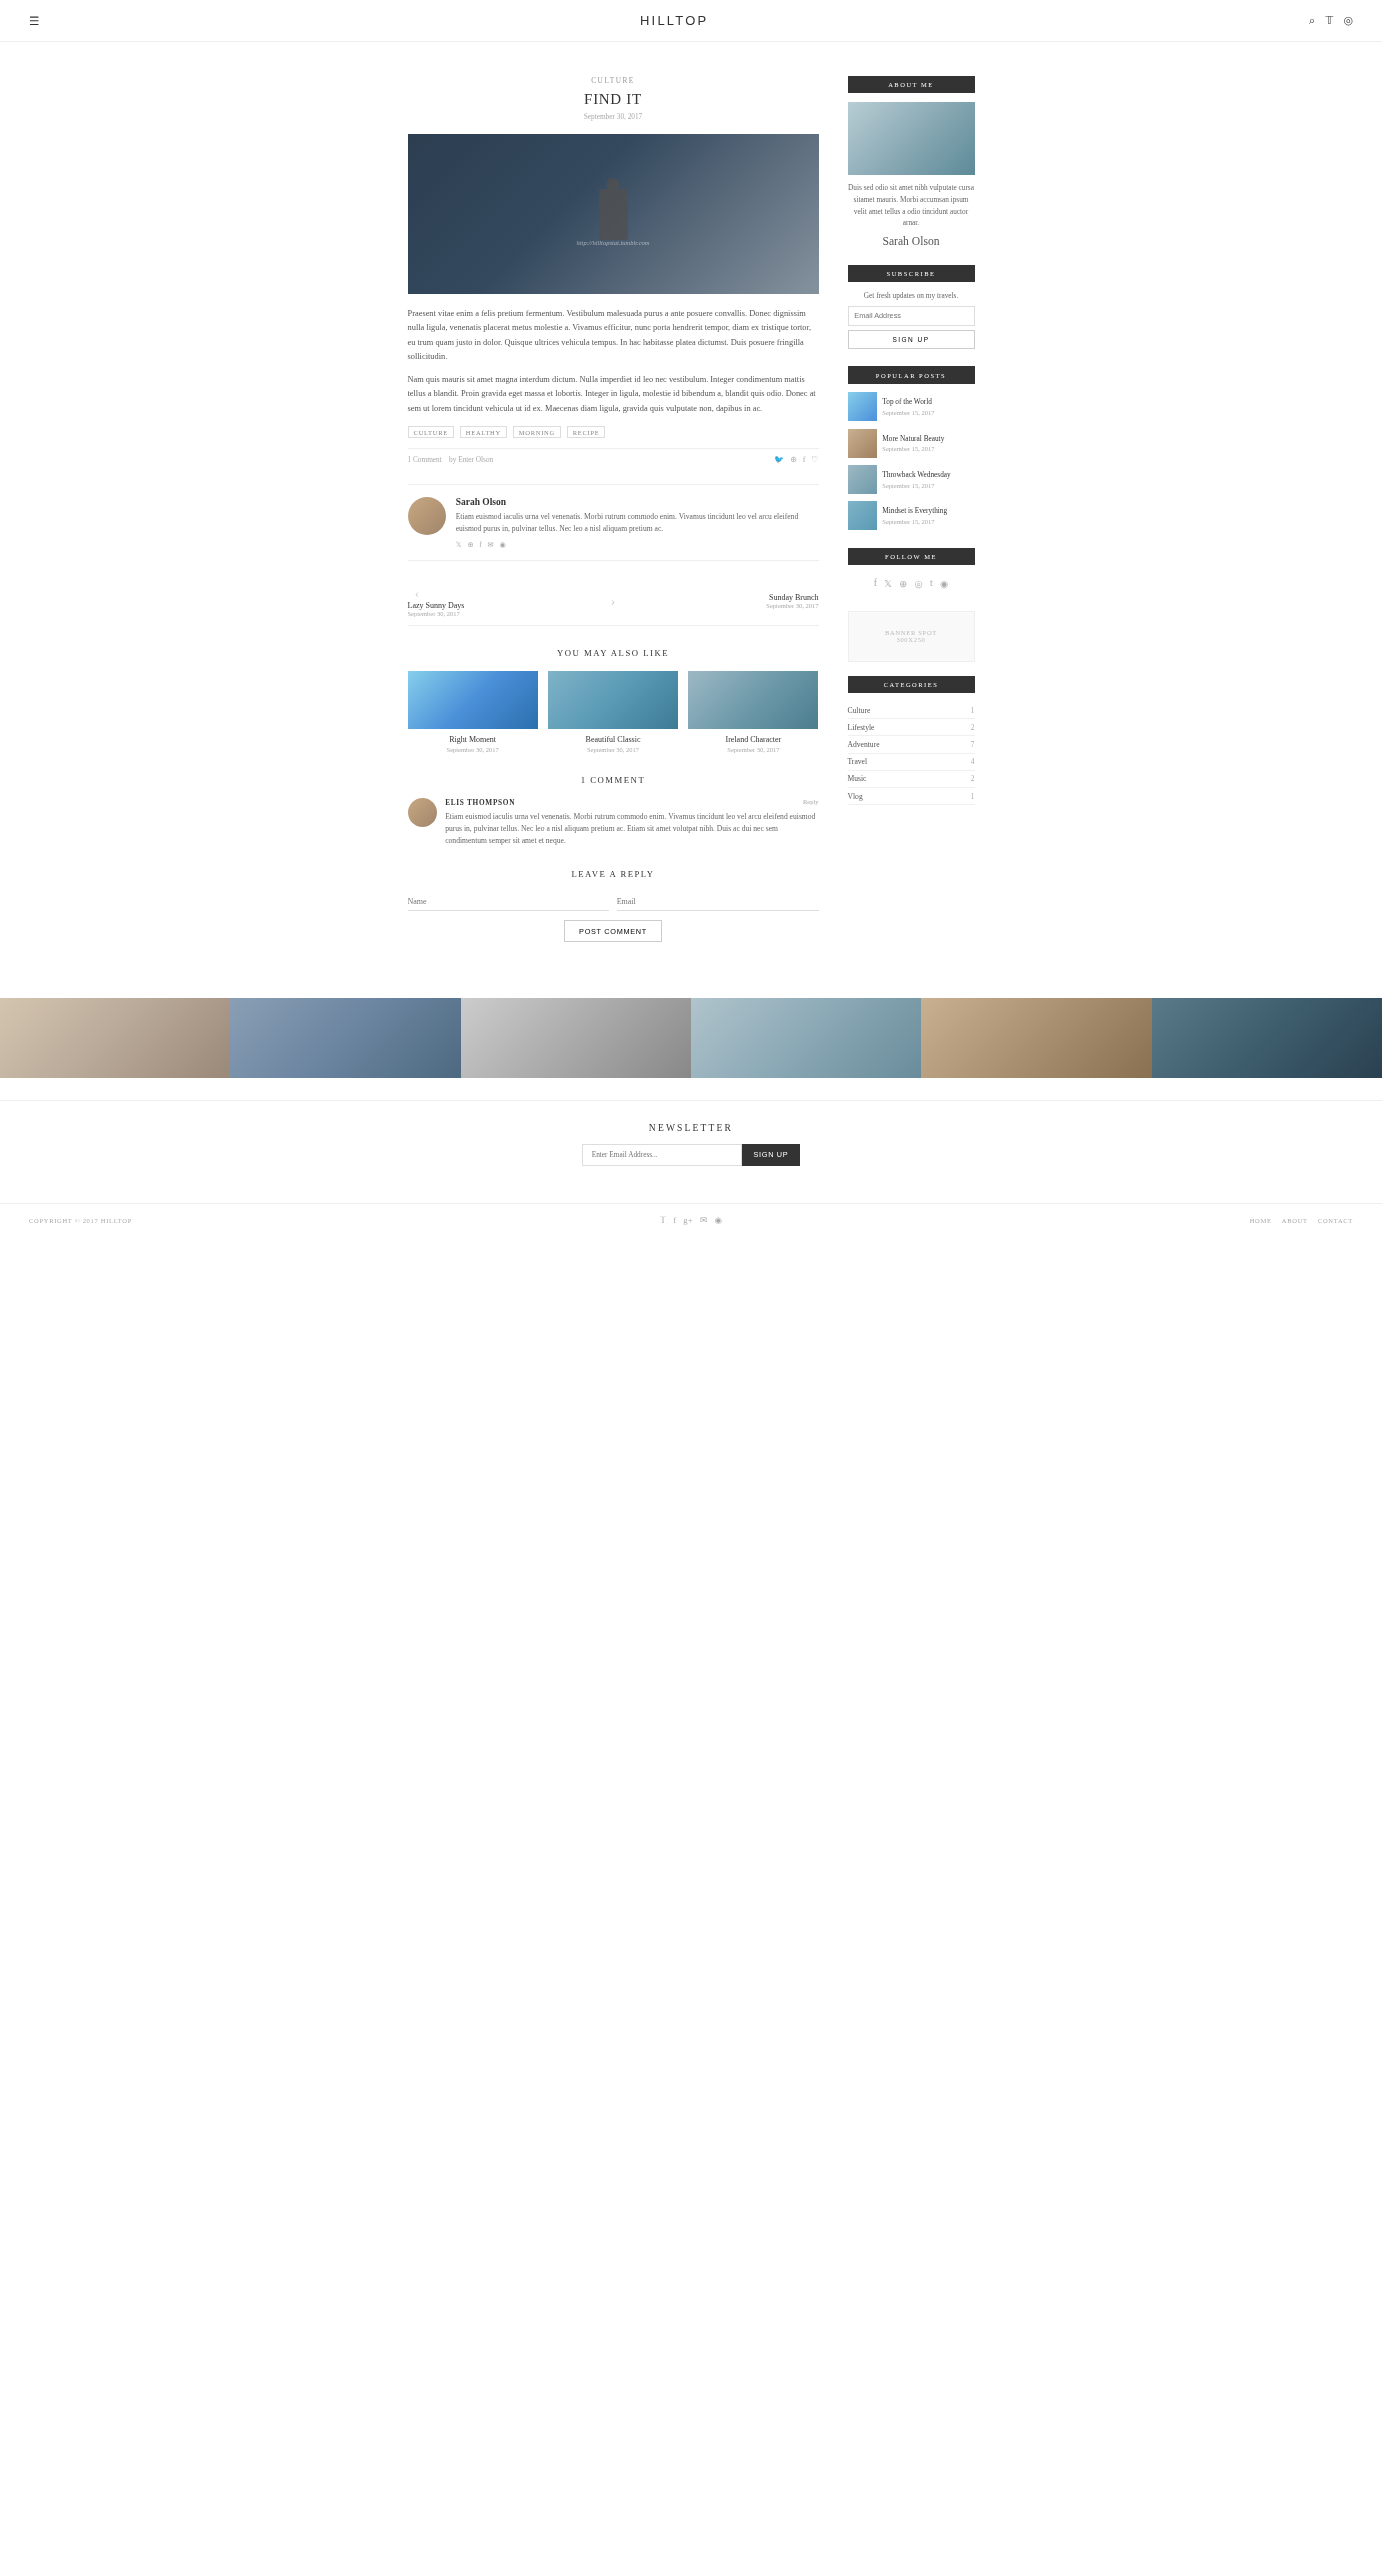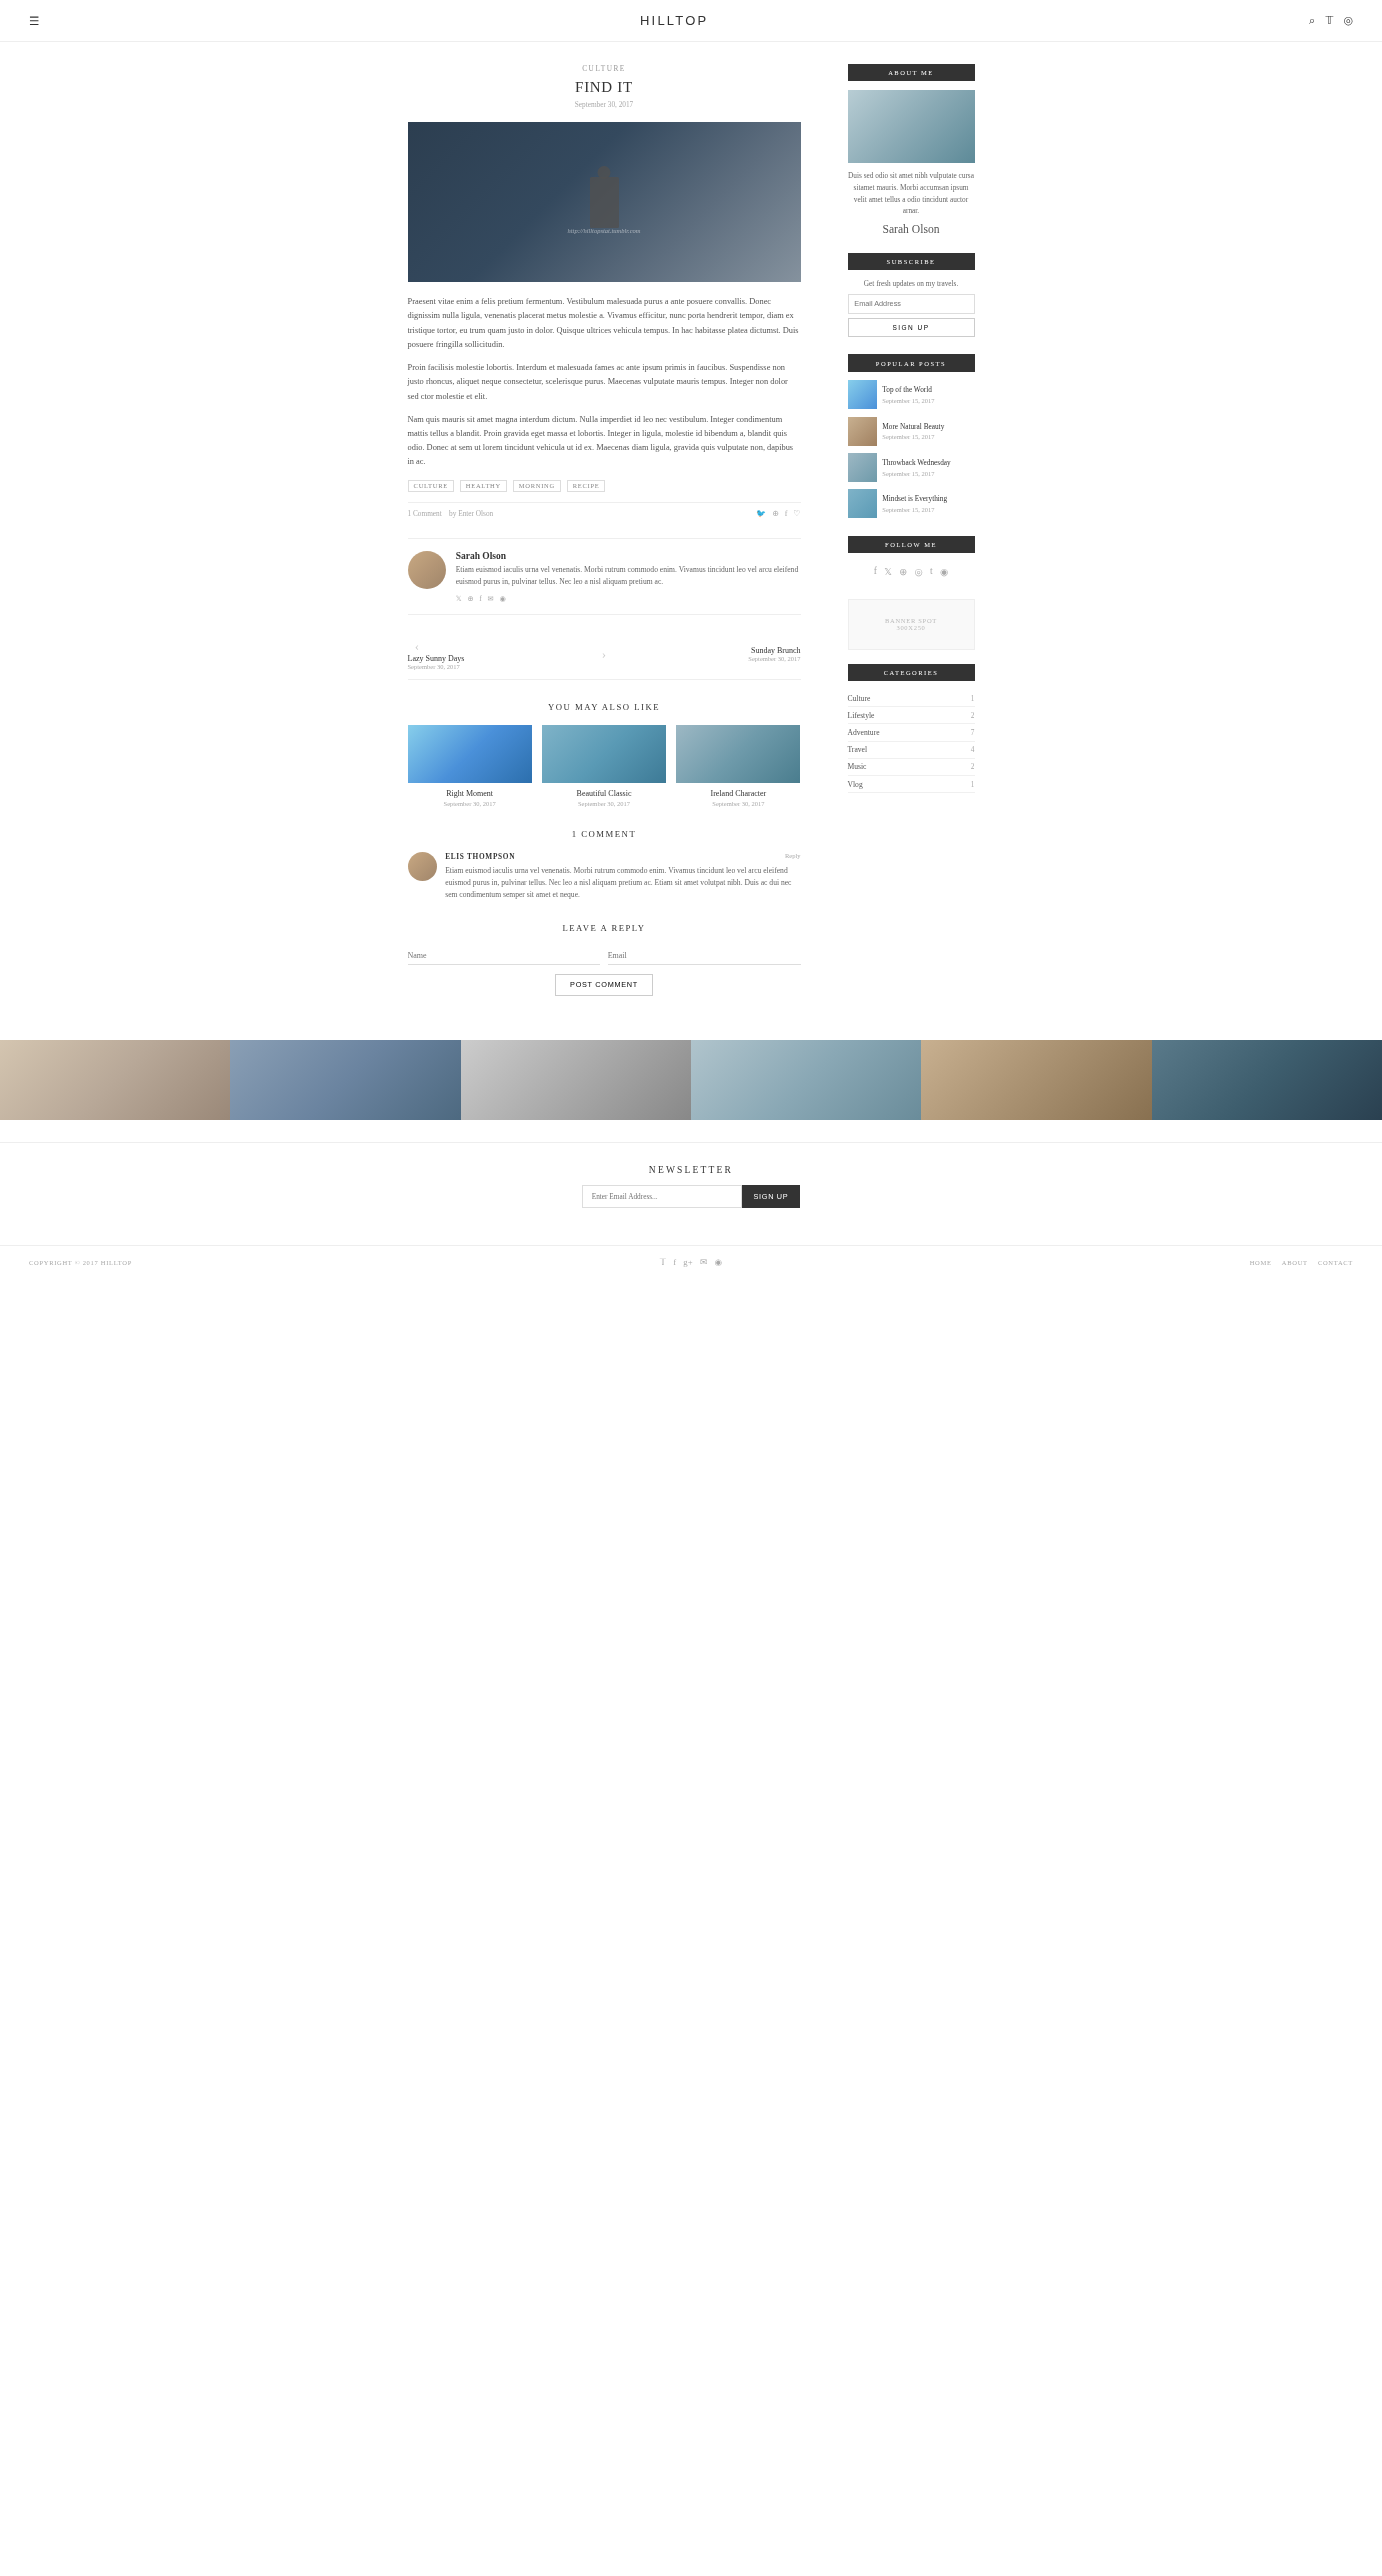--- a/index.html
+++ b/index.html
@@ -6,21 +6,21 @@
     body { font-family: Georgia, 'Times New Roman', serif; background: #fff; color: #333; font-size: 9.5px; }
     
     
     .site-header { display: flex; align-items: center; justify-content: space-between; padding: 13px 29px; border-bottom: 0.7px solid #eee; }
     .hamburger-icon { font-size: 11.6px; cursor: pointer; }
     .site-title { font-family: 'Arial', sans-serif; font-size: 13px; font-weight: 400; letter-spacing: 2.2px; text-transform: uppercase; }
     .header-icons { display: flex; gap: 10.2px; font-size: 11px; }
     .header-icons span { cursor: pointer; }
     
     
-    .main-container { display: flex; max-width: 596px; margin: 0 auto; padding: 22px 14.5px; gap: 47px; }
+    .main-container { display: flex; max-width: 596px; margin: 12px auto; padding: 22px 14.5px; gap: 29px; }
     .content-area { flex: 1; min-width: 0; }
     .sidebar { width: 127px; flex-shrink: 0; }
     
     
     .article-category { text-align: center; font-size: 7.3px; letter-spacing: 1.5px; text-transform: uppercase; color: #999; margin-bottom: 5.8px; }
     .article-title { text-align: center; font-size: 15px; font-weight: 400; letter-spacing: 0.7px; margin-bottom: 4.4px; }
     .article-date { text-align: center; font-size: 7.3px; color: #aaa; margin-bottom: 13px; }
     .article-image { width: 100%; height: 160px; background: linear-gradient(135deg, #2c3e50 0%, #34495e 40%, #5d6d7e 70%, #85929e 100%); position: relative; margin-bottom: 13px; display: flex; align-items: center; justify-content: center; }
     .article-figure { width: 29px; height: 51px; background: rgba(80,80,80,0.8); border-radius: 1.5px; position: relative; }
     .article-figure::after { content: ''; position: absolute; top: -11px; left: 50%; transform: translateX(-50%); width: 13px; height: 13px; border-radius: 50%; background: rgba(80,80,80,0.8); }
@@ -160,21 +160,20 @@
 
     <div class="article-image">
       <div class="hero-person">
         <div class="article-figure"></div>
       </div>
       <span class="hero-url">http://hilltopstat.tumblr.com</span>
     </div>
 
     <div class="article-body">
       <p>Praesent vitae enim a felis pretium fermentum. Vestibulum malesuada purus a ante posuere convallis. Donec dignissim nulla ligula, venenatis placerat metus molestie a. Vivamus efficitur, nunc porta hendrerit tempor, diam ex tristique tortor, eu trum quam justo in dolor. Quisque ultrices vehicula tempus. In hac habitasse platea dictumst. Duis posuere fringilla sollicitudin.</p>
-      <p>Proin facilisis molestie lobortis. Interdum et malesuada fames ac ante ipsum primis in faucibus. Suspendisse non justo rhoncus, aliquet neque consectetur, scelerisque purus. Maecenas vulputate mauris tempus. Integer non dolor sed ctor molestie et elit.</p>
       <p>Nam quis mauris sit amet magna interdum dictum. Nulla imperdiet id leo nec vestibulum. Integer condimentum mattis tellus a blandit. Proin gravida eget massa et lobortis. Integer in ligula, molestie id bibendum a, blandit quis odio. Donec at sem ut lorem tincidunt vehicula ut id ex. Maecenas diam ligula, gravida quis vulputate non, dapibus in ac.</p>
     </div>
 
     <div class="article-tags">
       <span class="tag">CULTURE</span>
       <span class="tag">HEALTHY</span>
       <span class="tag">MORNING</span>
       <span class="tag">RECIPE</span>
     </div>
 

